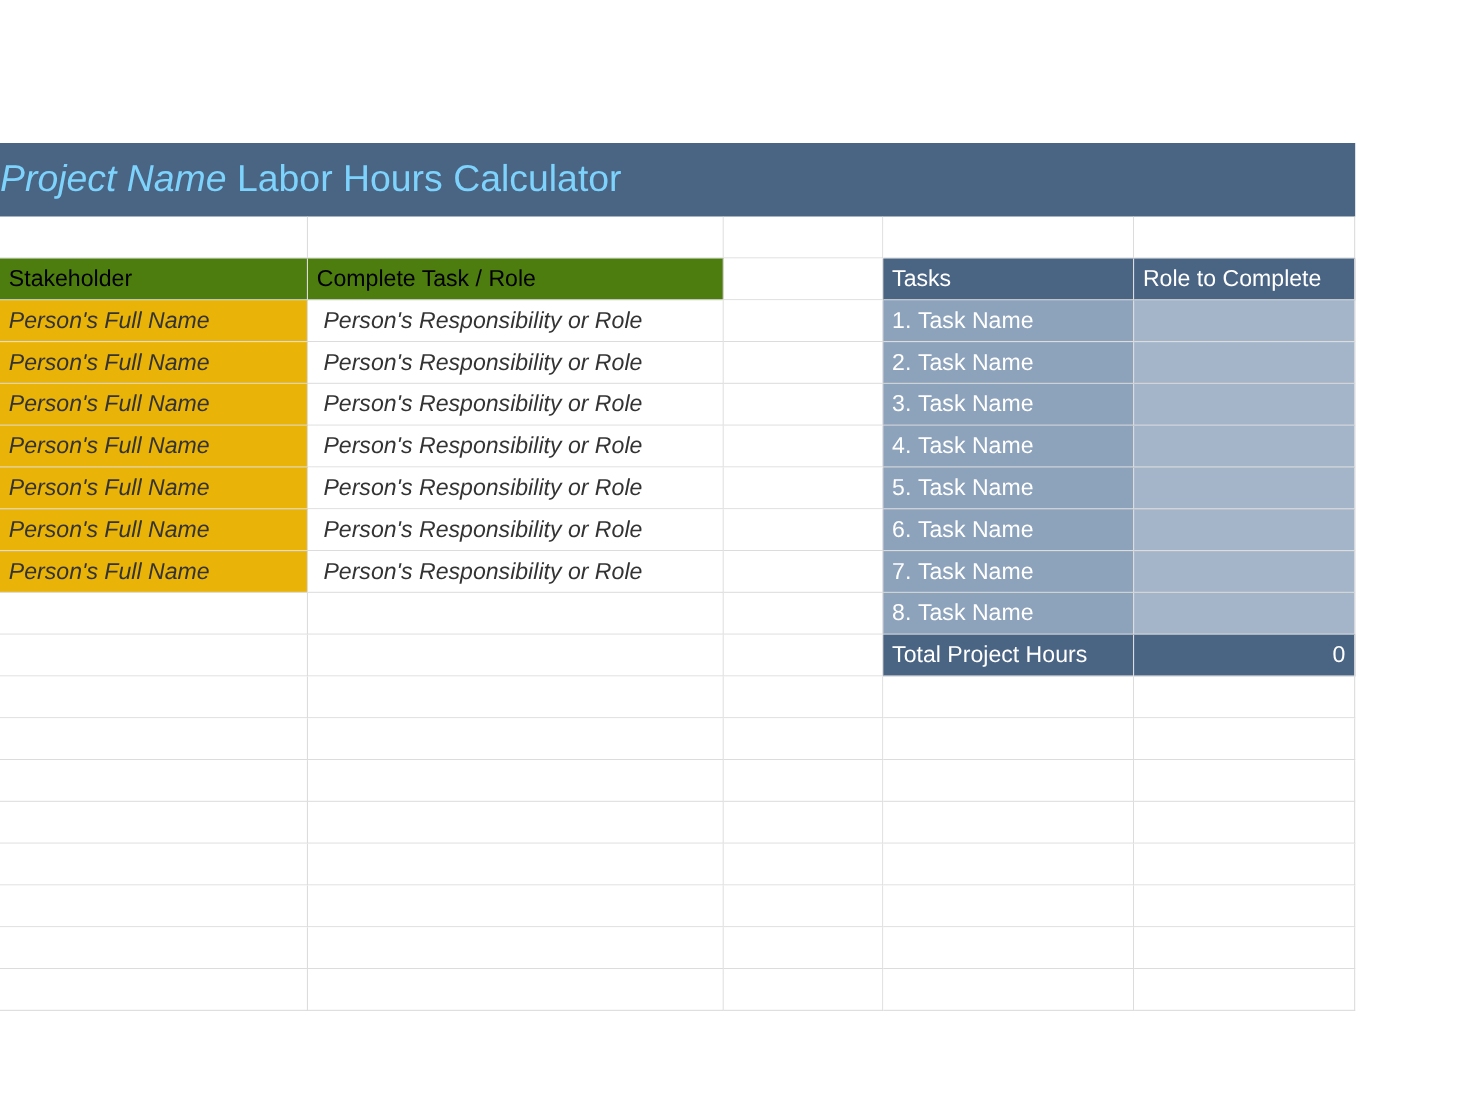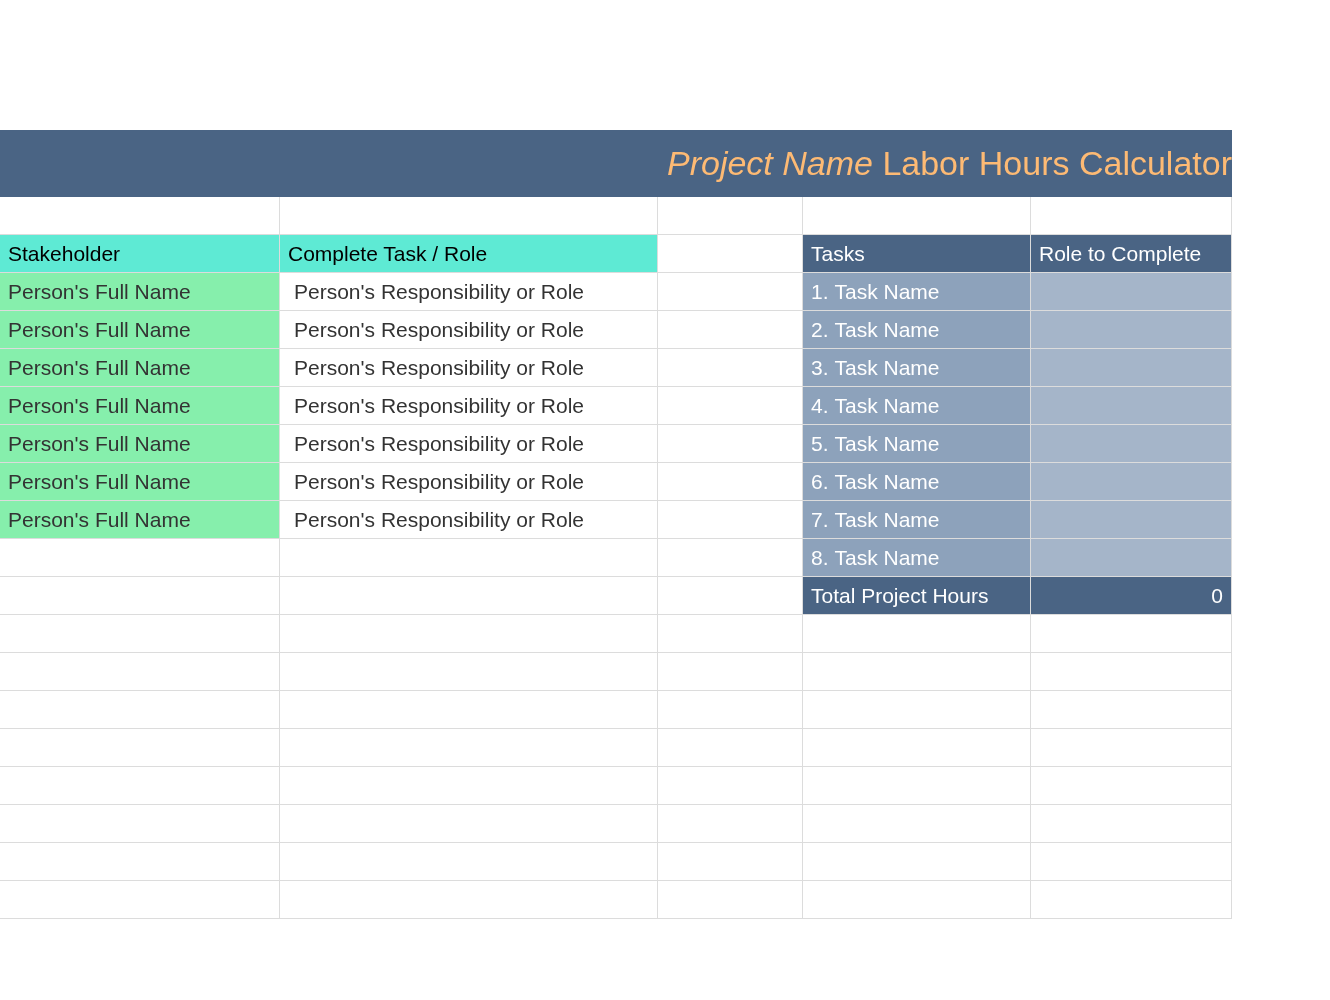--- a/index.html
+++ b/index.html
@@ -11,23 +11,23 @@
       font-family: -apple-system, BlinkMacSystemFont, "Segoe UI", Helvetica, Arial, sans-serif;
       background: #ffffff;
       width: 1330px;
       padding-top: 130px;
     }
     .container {
       width: 1232px;
     }
     .title-bar {
       background: #4a6484;
-      color: #fdba74;
+      color: #7dd3fc;
       padding: 14px 0;
-      text-align: right;
+      text-align: left;
       font-size: 34px;
       font-weight: 300;
     }
     .title-bar .italic {
       font-style: italic;
     }
     .grid {
       display: grid;
       grid-template-columns: 280px 378px 145px 228px 201px;
     }
@@ -35,35 +35,37 @@
       border-right: 1px solid #dcdcdc;
       border-bottom: 1px solid #dcdcdc;
       padding: 5px 8px;
       font-size: 21px;
       min-height: 38px;
       display: flex;
       align-items: center;
       background: #ffffff;
     }
     .header-left {
-      background: #5eead4;
+      background: #4d7c0f;
       color: #000000;
       font-weight: 400;
     }
     .header-right {
       background: #4a6484;
       color: #ffffff;
       font-weight: 400;
     }
     .stakeholder-name {
-      background: #86efac;
+      background: #eab308;
+      font-style: italic;
       color: #333333;
     }
     .stakeholder-role {
       background: #ffffff;
+      font-style: italic;
       color: #333333;
       padding-left: 14px;
     }
     .task-cell {
       background: #8da2bb;
       color: #ffffff;
     }
     .task-cell .num {
       font-style: normal;
       margin-right: 6px;

